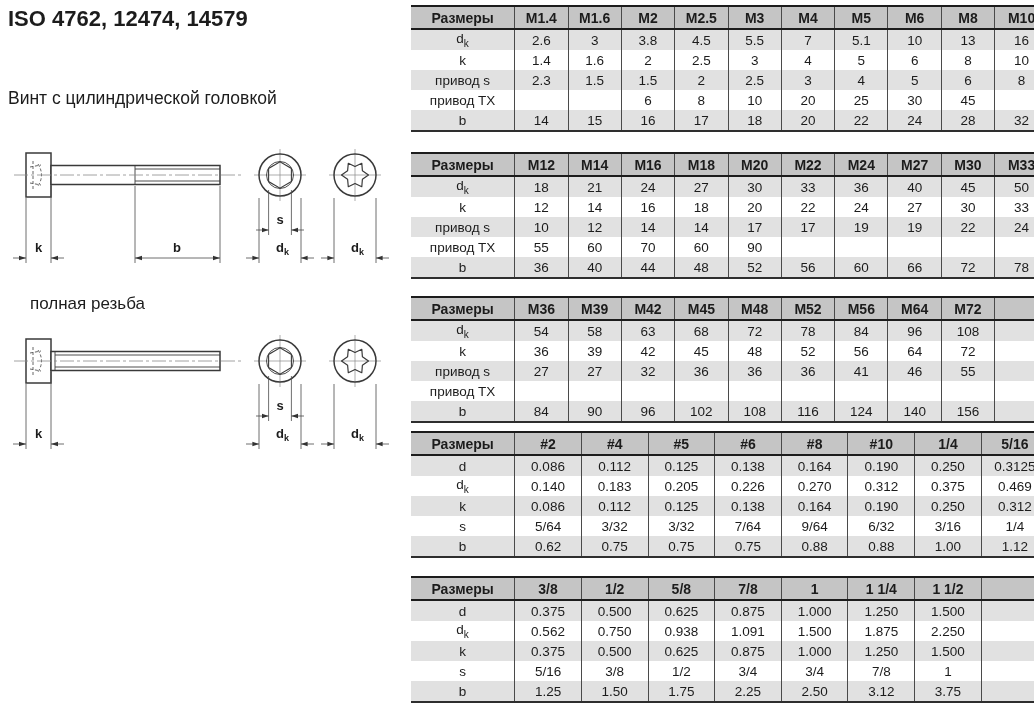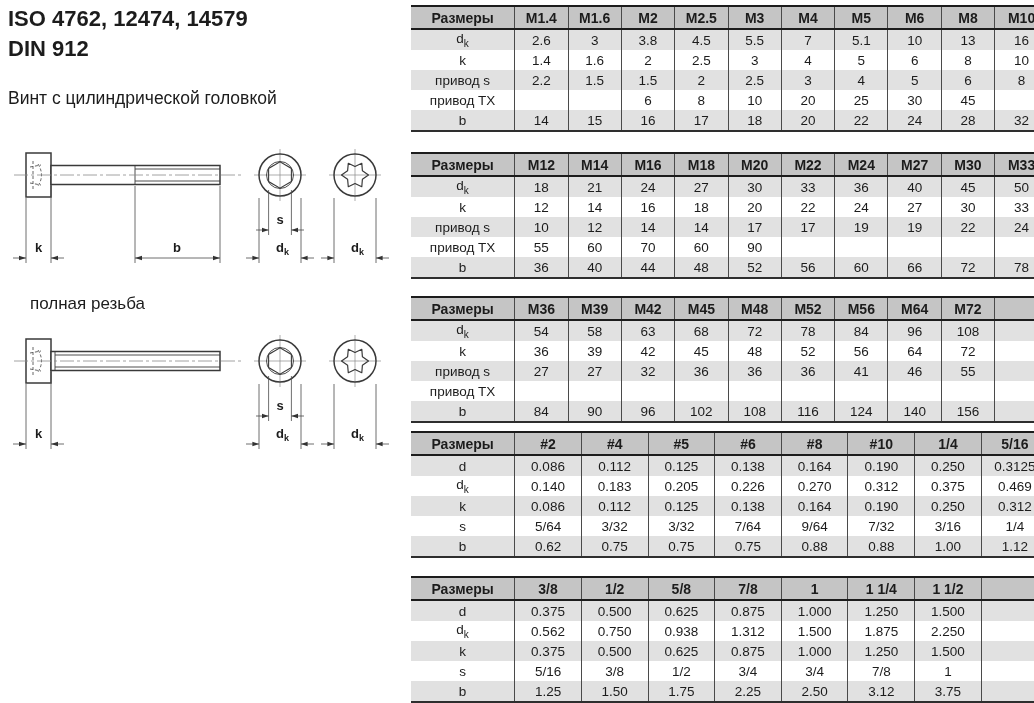--- a/index.html
+++ b/index.html
@@ -48,21 +48,20 @@
   .dim-table sub{font-size:10px;}
 </style>
 </head>
 <body>
 
 <div class="page">
 
   <div class="left-panel">
     <div class="title">
       <div>ISO 4762, 12474, 14579</div>
-      <div>DIN 912</div>
     </div>
     <div class="subtitle">Винт с цилиндрической головкой</div>
 
     <svg class="drawing d1" viewBox="0 0 385 150">
       <rect class="ol" x="18" y="13" width="25" height="44"></rect>
       <rect class="ol" x="43" y="25.5" width="169" height="19"></rect>
       <line class="tl" x1="127" y1="25.5" x2="127" y2="44.5"></line>
       <line class="tl" x1="127" y1="29" x2="212" y2="29"></line>
       <line class="tl" x1="127" y1="41" x2="212" y2="41"></line>
       <path class="hid" d="M25 21 v28"></path>
@@ -211,21 +210,21 @@
             <td>2.5</td>
             <td>3</td>
             <td>4</td>
             <td>5</td>
             <td>6</td>
             <td>8</td>
             <td>10</td>
           </tr>
           <tr>
             <th>привод s</th>
-            <td>2.2</td>
+            <td>2.3</td>
             <td>1.5</td>
             <td>1.5</td>
             <td>2</td>
             <td>2.5</td>
             <td>3</td>
             <td>4</td>
             <td>5</td>
             <td>6</td>
             <td>8</td>
           </tr>
@@ -473,21 +472,21 @@
             <td>0.250</td>
             <td>0.312</td>
           </tr>
           <tr>
             <th>s</th>
             <td>5/64</td>
             <td>3/32</td>
             <td>3/32</td>
             <td>7/64</td>
             <td>9/64</td>
-            <td>7/32</td>
+            <td>6/32</td>
             <td>3/16</td>
             <td>1/4</td>
           </tr>
           <tr>
             <th>b</th>
             <td>0.62</td>
             <td>0.75</td>
             <td>0.75</td>
             <td>0.75</td>
             <td>0.88</td>
@@ -521,21 +520,21 @@
             <td>1.000</td>
             <td>1.250</td>
             <td>1.500</td>
             <td></td>
           </tr>
           <tr>
             <th>d<sub>k</sub></th>
             <td>0.562</td>
             <td>0.750</td>
             <td>0.938</td>
-            <td>1.312</td>
+            <td>1.091</td>
             <td>1.500</td>
             <td>1.875</td>
             <td>2.250</td>
             <td></td>
           </tr>
           <tr>
             <th>k</th>
             <td>0.375</td>
             <td>0.500</td>
             <td>0.625</td>

